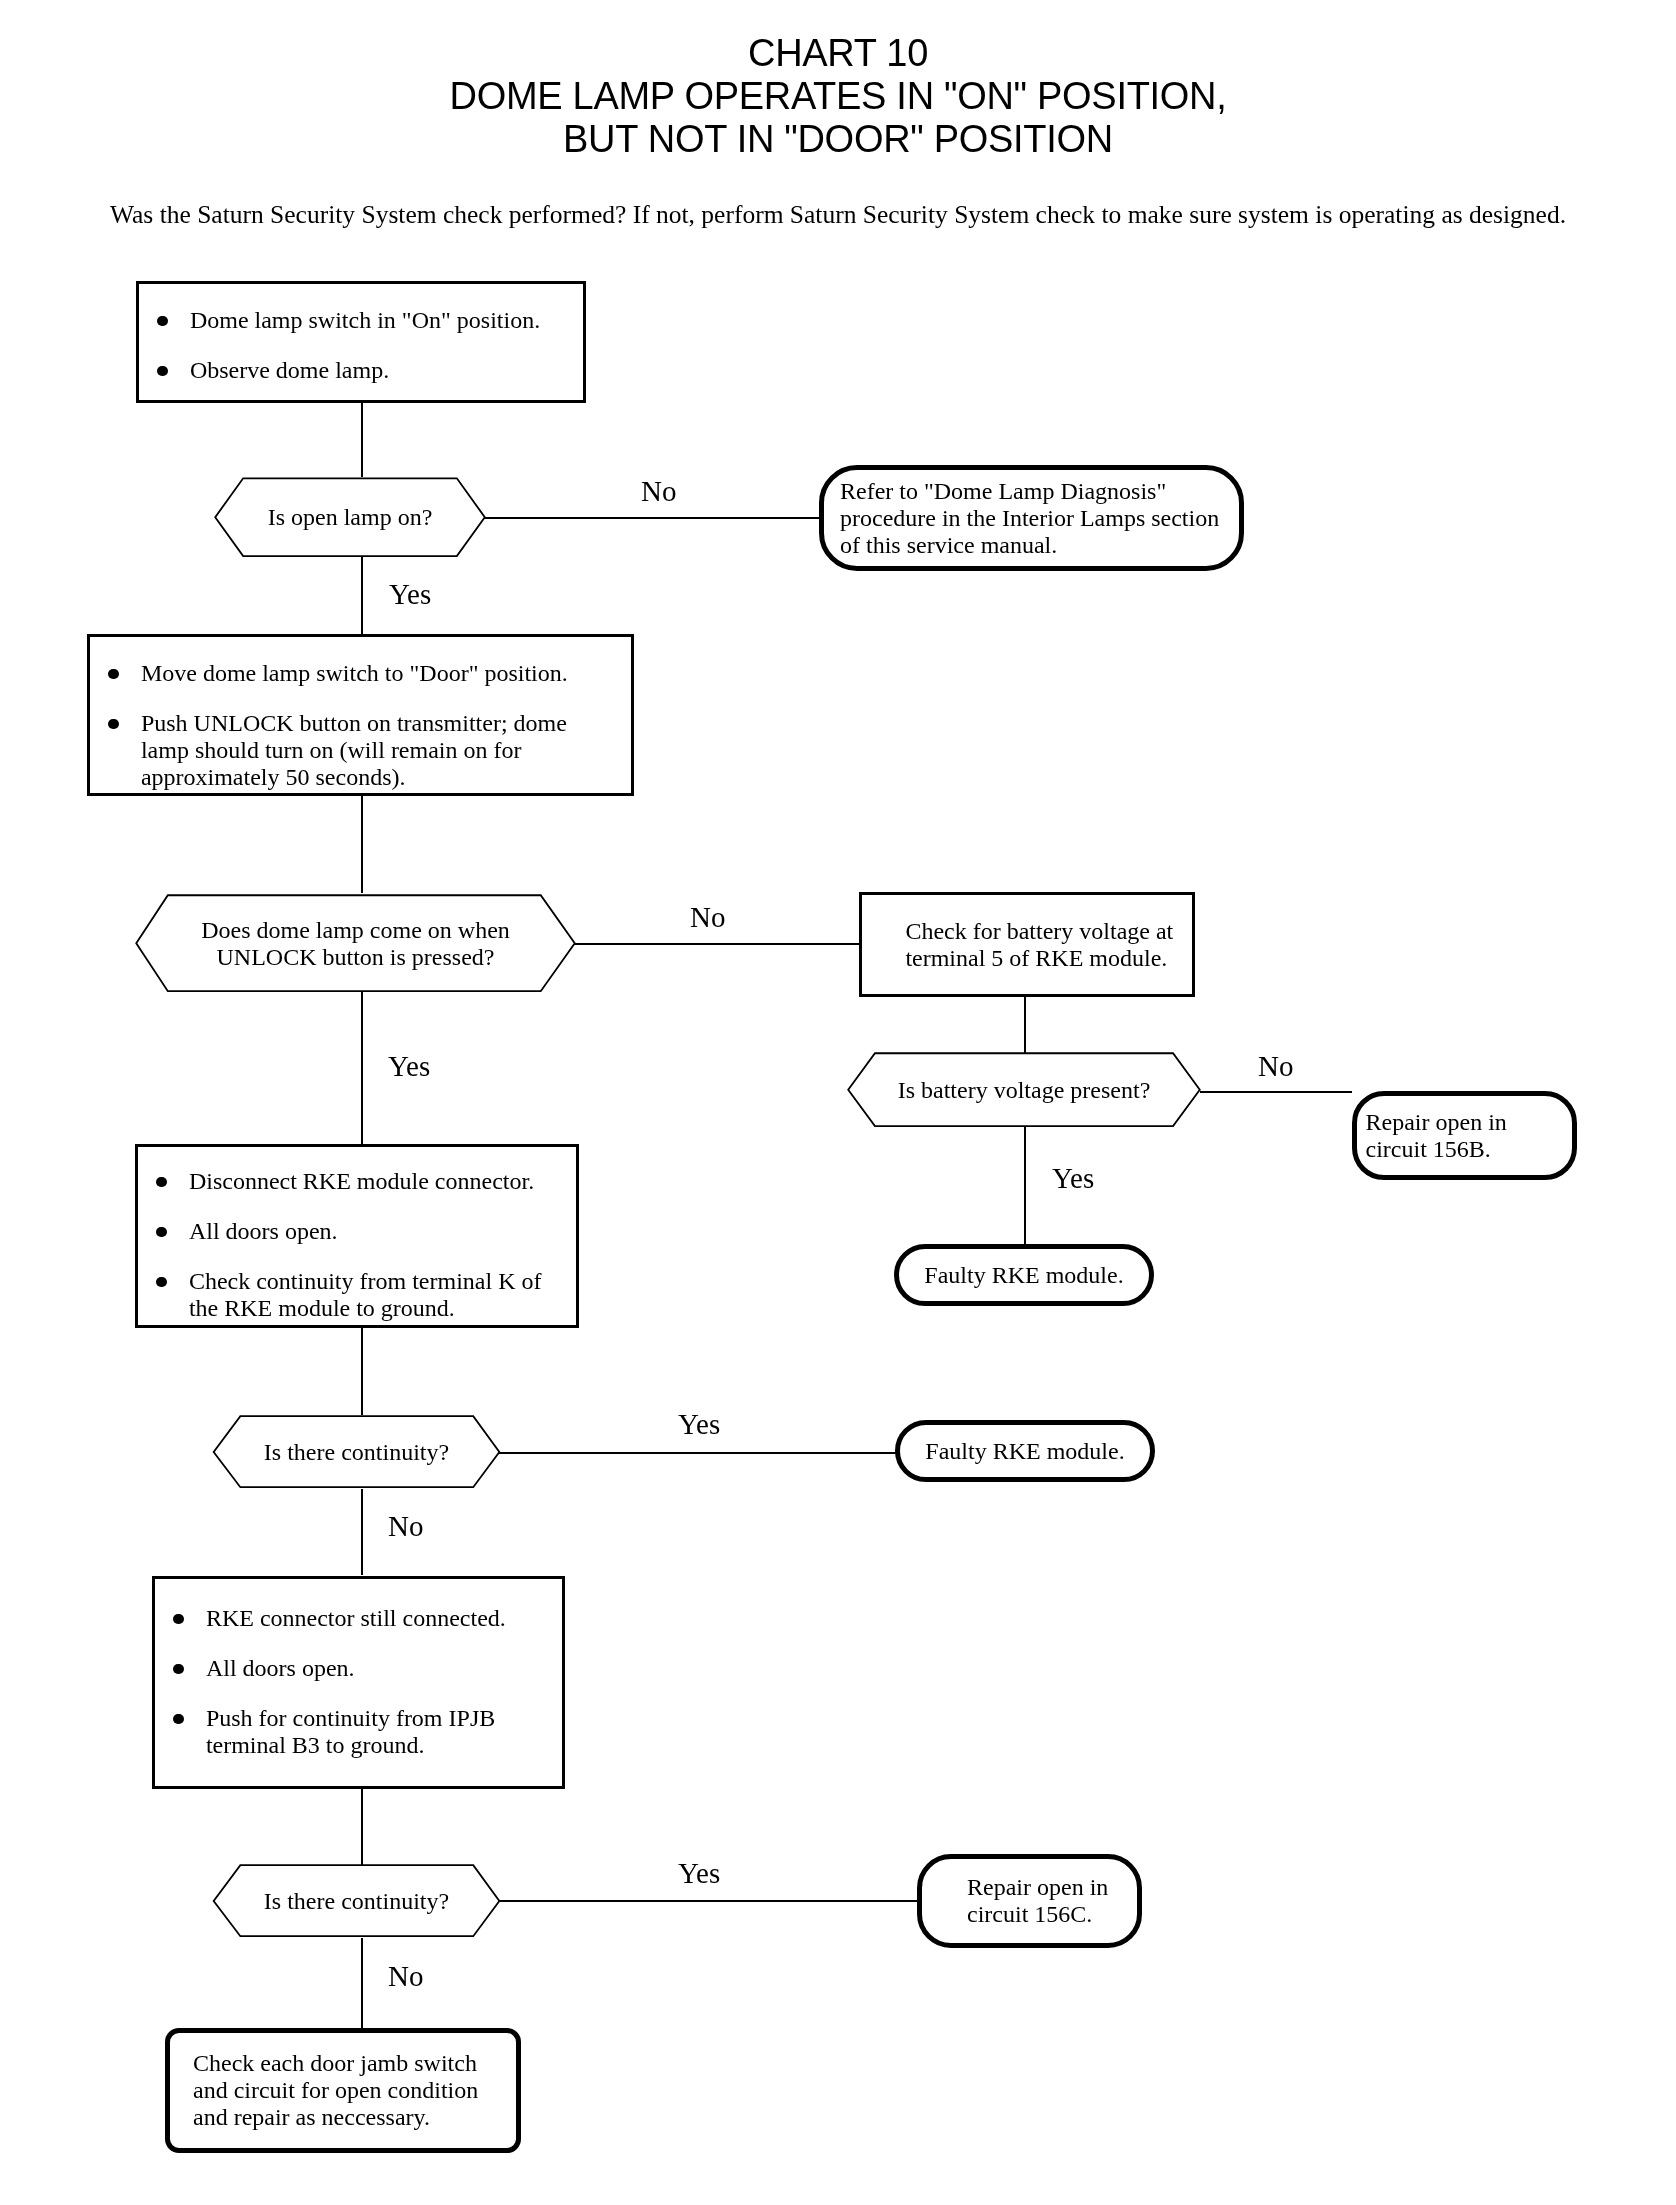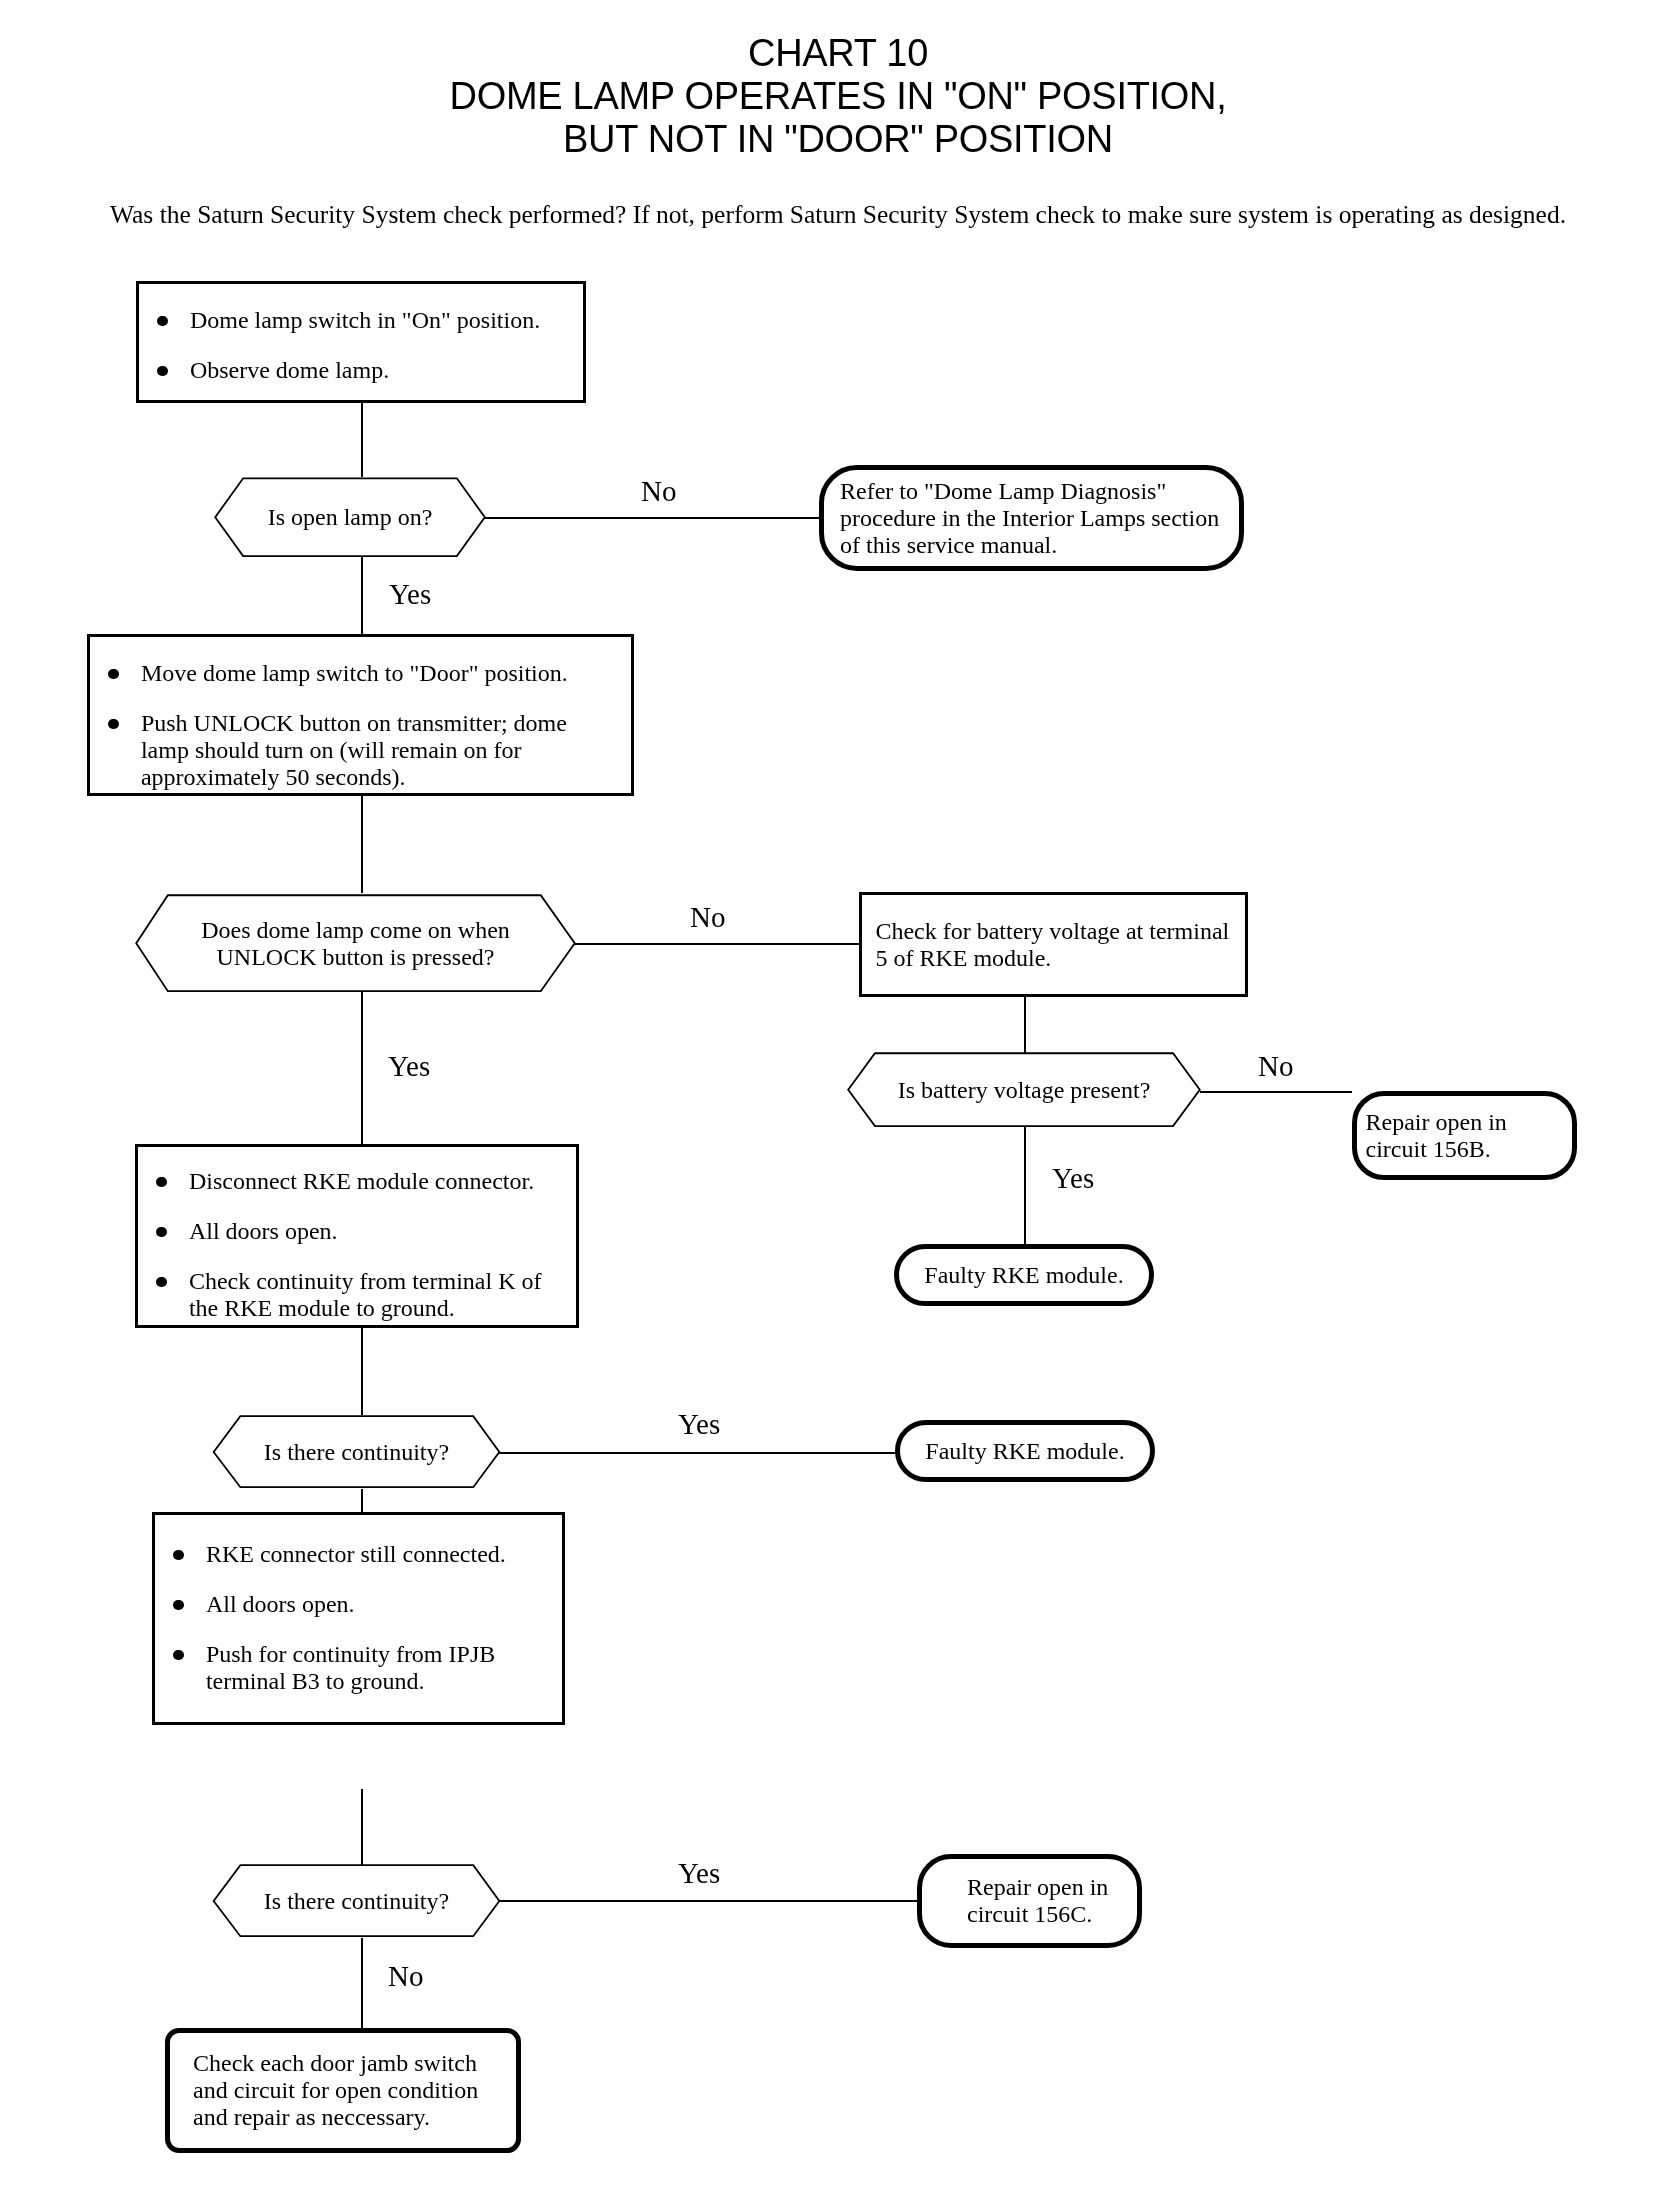--- a/index.html
+++ b/index.html
@@ -223,21 +223,21 @@
       <span>
         <span>Does dome lamp come on when</span><br>
         <span>UNLOCK button is pressed?</span>
       </span>
     </div>
   </div>
 
   <div class="branch-label" style="left:690px; top:903px;">No</div>
   <div class="branch-label" style="left:388px; top:1052px;">Yes</div>
 
-  <div class="plain-box" style="left:859px; top:892px; width:389px; height:105px;">
+  <div class="plain-box" style="left:859px; top:892px; width:336px; height:105px;padding-left:30px;">
     <div class="txt">Check for battery voltage at terminal 5 of RKE module.</div>
   </div>
 
   <div class="hexwrap" style="left:847px; top:1052px; width:354px; height:76px;">
     <svg width="354" height="76" viewBox="0 0 583 125">
       <polygon points="46,2 537,2 581,62 537,122 46,122 2,62" fill="#ffffff" stroke="#000000" stroke-width="3"></polygon>
     </svg>
     <div class="hextext">Is battery voltage present?</div>
   </div>
 
@@ -267,21 +267,21 @@
     <div class="hextext">Is there continuity?</div>
   </div>
 
   <div class="branch-label" style="left:678px; top:1410px;">Yes</div>
   <div class="branch-label" style="left:388px; top:1512px;">No</div>
 
   <div class="term center" style="left:895px; top:1420px; width:260px; height:62px; border-radius:31px;">
     <div class="txt">Faulty RKE module.</div>
   </div>
 
-  <div class="proc-box" style="left:152px; top:1512px; width:413px; height:213px; padding:25.5px 9.7px 0 4.9px;">
+  <div class="proc-box" style="left:152px; top:1576px; width:413px; height:213px; padding:25.5px 9.7px 0 4.9px;">
     <ul>
       <li>RKE connector still connected.</li>
       <li>All doors open.</li>
       <li style="padding-right:14.6px;">Push for continuity from IPJB terminal B3 to ground.</li>
     </ul>
   </div>
 
   <div class="hexwrap" style="left:212px; top:1864px; width:289px; height:74px;">
     <svg width="289" height="74" viewBox="0 0 475 122">
       <polygon points="46,2 430,2 473,61 430,119 46,119 2,61" fill="#ffffff" stroke="#000000" stroke-width="3"></polygon>

